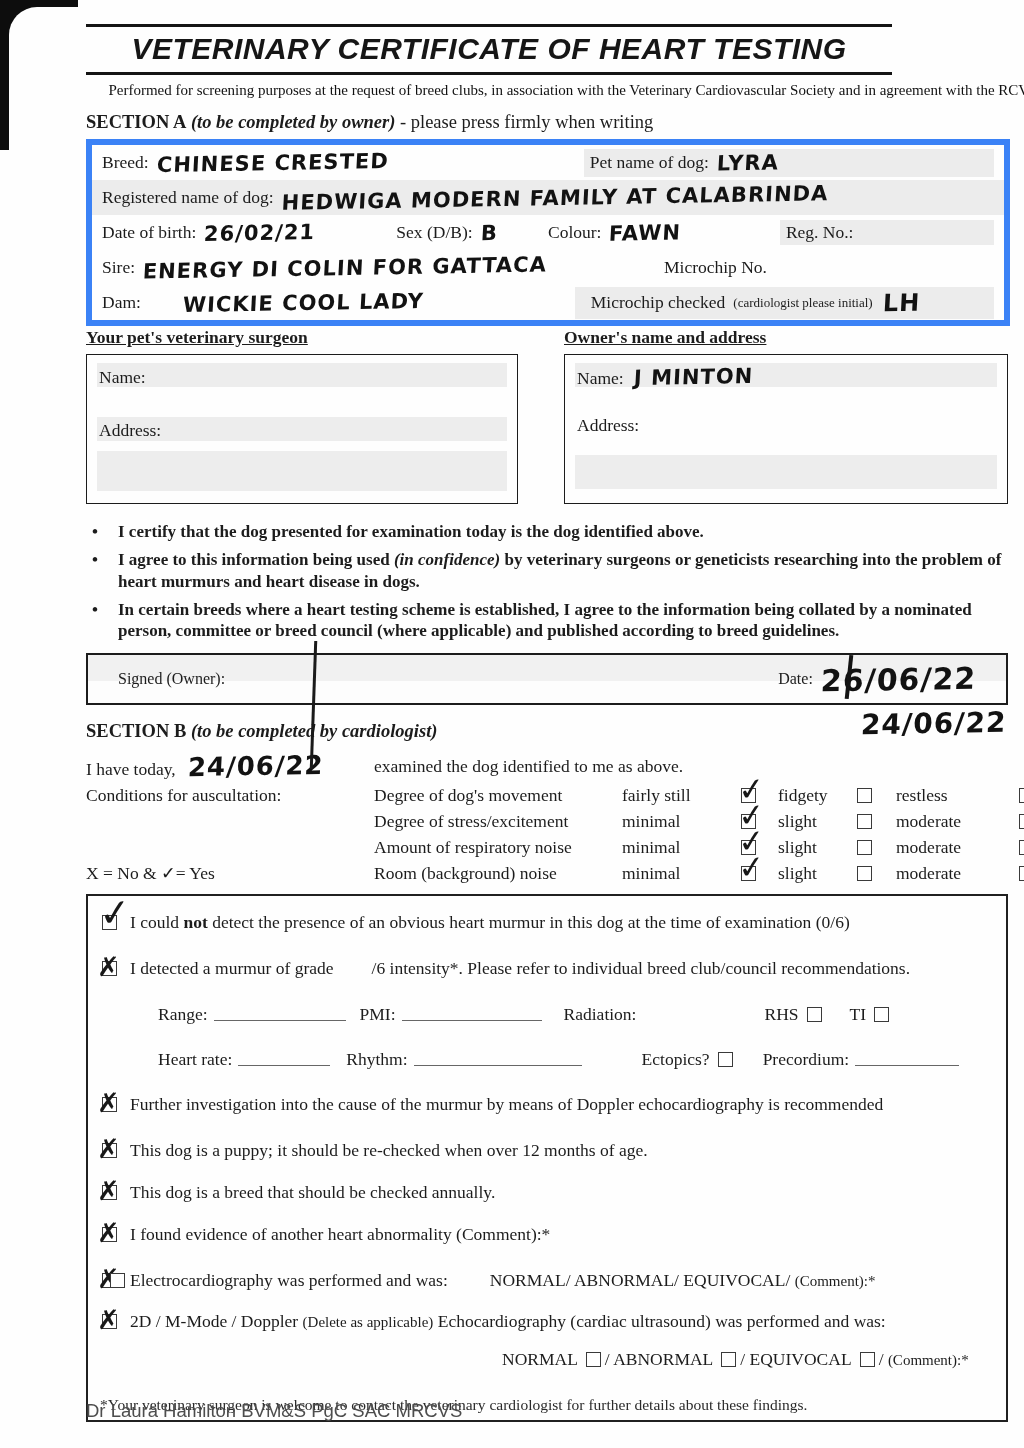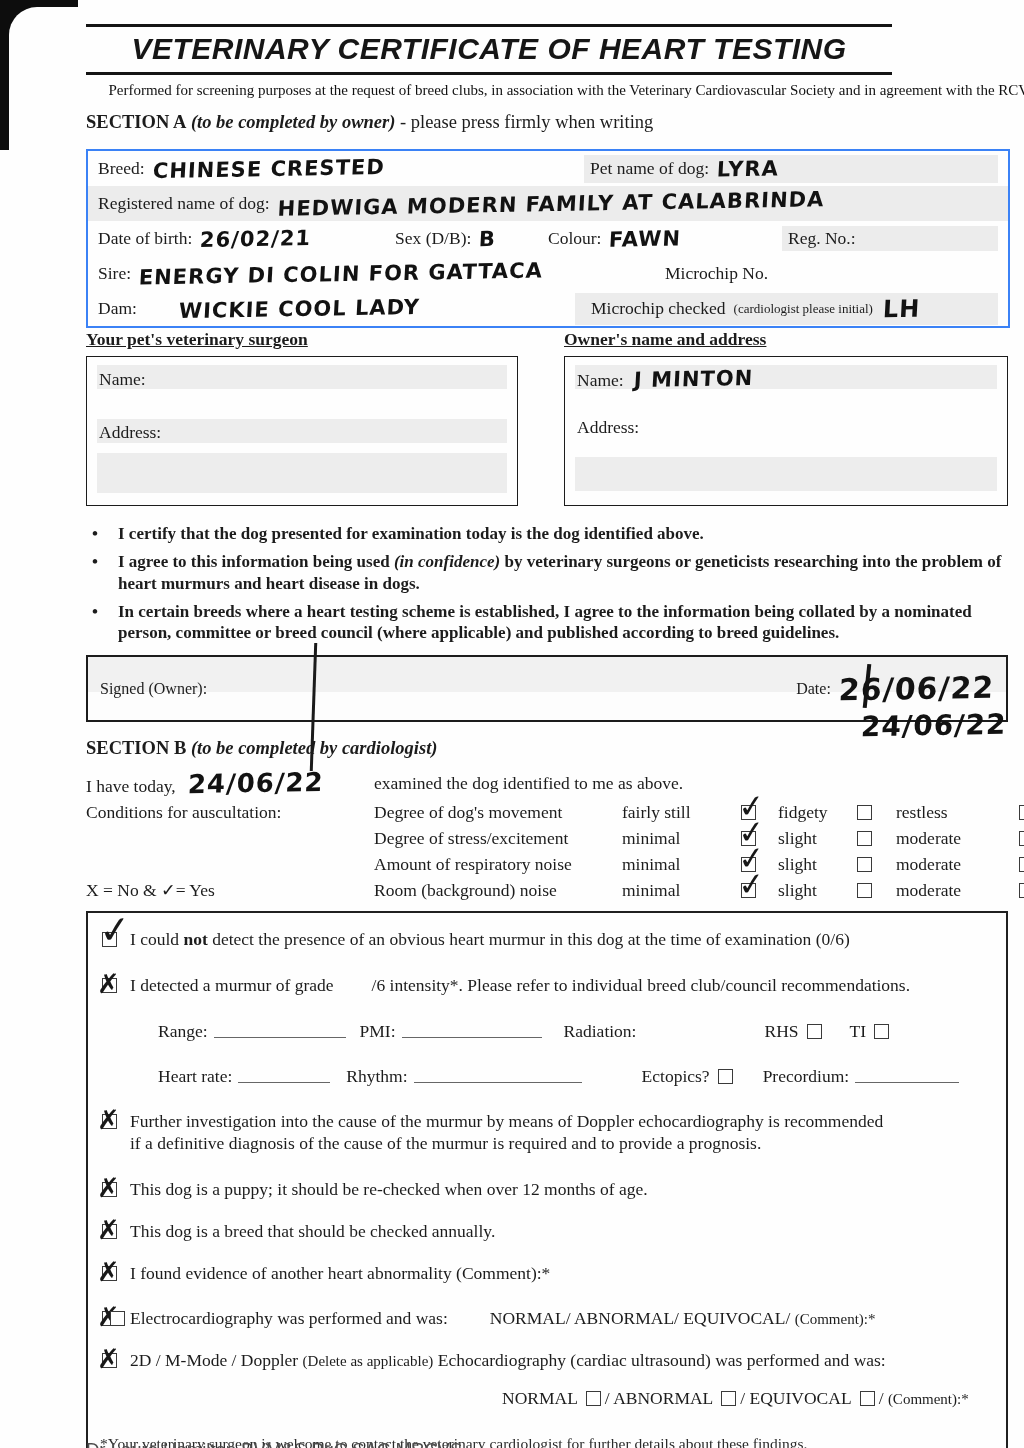--- a/index.html
+++ b/index.html
@@ -23,21 +23,21 @@
   .subtitle { margin-top:7px; text-align:center; font-size:15px; color:#111; margin-right:-60px; margin-left:-10px; }
 
   .secA-heading { margin-top:13px; font-size:18.5px; }
   .b { font-weight:bold; } .i { } .bi { font-weight:bold; font-style:italic; }
 
   
   .hand { font-family:"DejaVu Sans", sans-serif; font-weight:700; color:#121212; display:inline-block;
           transform:skewX(-4deg) rotate(-1deg); letter-spacing:1px; font-size:21px; white-space:nowrap; }
 
   
-  .boxA { margin-top:16px; border:2px solid #3b82f6; font-size:17.5px; }
+  .boxA { margin-top:6px; border:6px solid #3b82f6; font-size:17.5px; }
   .rowA { display:flex; align-items:center; min-height:35px; padding:1px 10px; }
   .rowA .lbl { flex:none; margin-right:8px; }
   .cellA { display:flex; align-items:center; }
   .shadeA { background:#ececec; }
   .fill { flex:1; }
 
   
   .two-col { display:flex; gap:46px; margin-top:1px; margin-right:2px; }
   .col-heading { font-weight:bold; text-decoration:underline; font-size:17.5px; margin-bottom:6px; }
   .info-box { border:1.8px solid #1c1c1c; height:150px; padding:10px 12px; position:relative; font-size:17.5px; }
@@ -46,21 +46,21 @@
   .stripe { position:absolute; background:#ededed; height:24px; left:10px; right:10px; z-index:0; }
   .info-line { position:relative; z-index:1; }
 
   
   .bullets { margin-top:17px; font-weight:bold; font-size:17px; }
   .bullet-item { display:flex; margin-bottom:7px; line-height:1.25; }
   .bullet-item::before { content:"•"; flex:none; width:26px; text-align:left; padding-left:6px; }
 
   
   .signed-wrap { position:relative; margin-top:12px; margin-right:2px; }
-  .signed-box { border:2px solid #1c1c1c; height:67px; display:flex; align-items:center; padding:0 12px;
+  .signed-box { border:2px solid #1c1c1c; height:52px; display:flex; align-items:center; padding:0 30px;
                 background:linear-gradient(#f1f1f1 55%, #fdfdfd 55%); }
   .signed-box .grow { flex:1; }
   .date-hand-wrap { position:relative; display:inline-block; margin-left:8px; }
   .strike-v { position:absolute; left:26px; top:-7px; width:3.5px; height:44px; background:#141414; transform:rotate(6deg); }
   .date-corrected { position:absolute; right:2px; top:54px; }
   .pen-stroke { position:absolute; left:226px; top:-12px; width:2.5px; height:128px; background:#1a1a1a; transform:rotate(2deg); z-index:3; }
 
   
   .secB-heading { margin-top:16px; font-size:18.5px; position:relative; }
 
@@ -381,21 +381,20 @@
         <span class="checkbox" style="margin:0 30px 0 8px;"></span>
         <span>Precordium:</span>
         <span class="uline" style="width:104px; margin-left:6px;"></span>
       </div>
 
       <div class="f-item mt24">
         <span class="checkbox">
             <span class="mark mark-x">✗</span>
           </span>
         <div>Further investigation into the cause of the murmur by means of Doppler echocardiography is recommended</div>
-        <div>if a definitive diagnosis of the cause of the murmur is required and to provide a prognosis.</div>
       </div>
 
       <div class="f-item mt24">
         <span class="checkbox">
             <span class="mark mark-x">✗</span>
           </span>
         <span>This dog is a puppy; it should be re-checked when over 12 months of age.</span>
       </div>
 
       <div class="f-item mt20">

